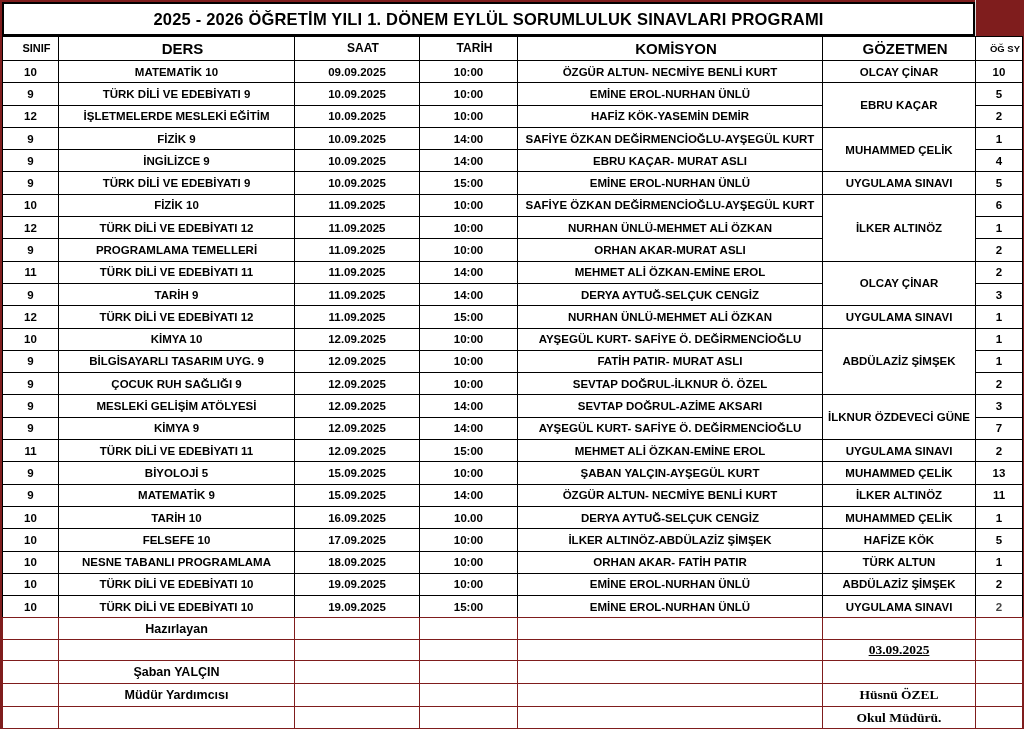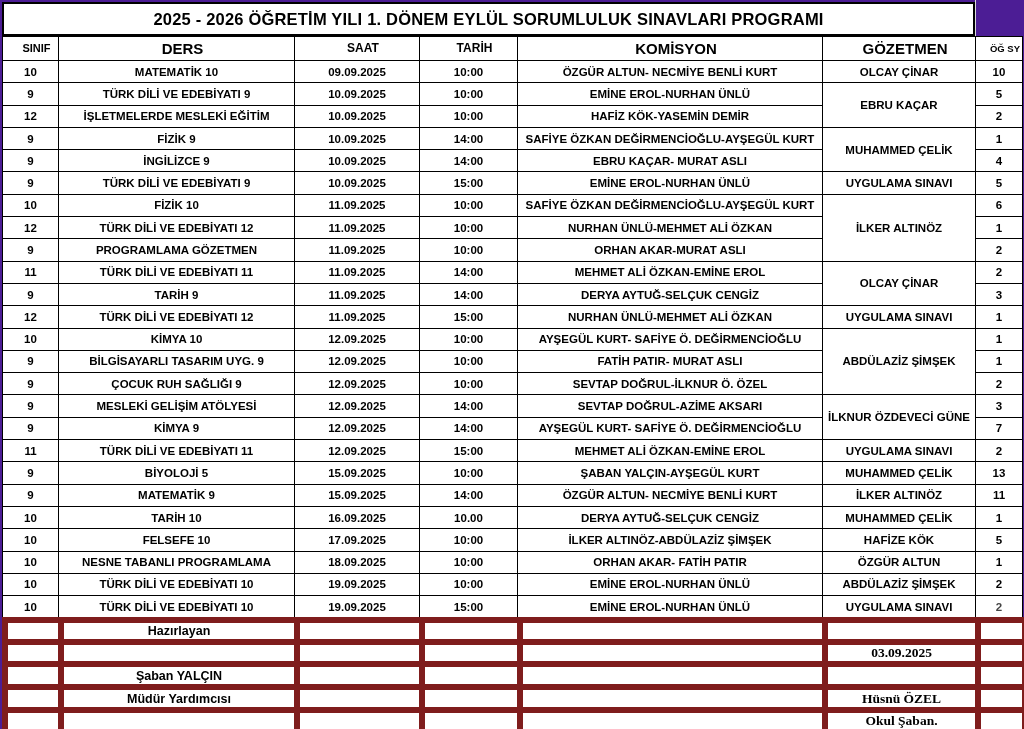--- a/index.html
+++ b/index.html
@@ -1,18 +1,18 @@
 <!DOCTYPE html>
 <html><head>
 <meta charset="utf-8">
 <style>
   * { margin:0; padding:0; box-sizing:border-box; }
   html,body { background:#fff; }
   .sheet {
-    position:relative; width:1024px; height:729px; background:#4c1d95;
+    position:relative; width:1024px; height:729px; background:#7f1d1d;
     font-family:"Liberation Sans", sans-serif; color:#000; overflow:hidden;
   }
   .title-box {
     position:absolute; left:2px; top:2px; width:973px; height:34px;
     border:2px solid #000; display:flex; align-items:center; justify-content:center;
     font-weight:bold; font-size:16.5px; letter-spacing:0.2px; background:#fff;
   }
   .vline-top {
     position:absolute; left:975px; top:0; width:1px; height:36px; background:#d9d9d9;
   }
@@ -33,21 +33,21 @@
   table.main tbody td {
     height:22.3px; font-size:11.5px; font-weight:bold; text-align:center; padding:0;
   }
   td.col-komisyon, td.col-gozetmen { text-align:left; padding-left:5px; }
   td.light { font-weight:normal; color:#444; }
   table.footer {
     position:absolute; left:2px; top:617px; width:1020px;
     border-collapse:collapse; table-layout:fixed; background:#fff;
   }
   table.footer td {
-    border:6px solid #7f1d1d; overflow:hidden; white-space:nowrap;
+    border:1px solid #7f1d1d; overflow:hidden; white-space:nowrap;
     vertical-align:middle; text-align:center;
   }
   .f-sans  { font-family:"Liberation Sans", sans-serif; font-weight:bold; font-size:12.5px; }
   .f-serif { font-family:"Liberation Serif", serif;     font-weight:bold; font-size:13.5px; }
 </style>
 </head>
 <body>
 
 <div class="sheet">
   <div class="title-box">2025 - 2026 ÖĞRETİM YILI 1. DÖNEM EYLÜL SORUMLULUK SINAVLARI PROGRAMI</div>
@@ -139,21 +139,21 @@
         <tr>
           <td class="col-sinif">12</td>
           <td class="col-ders">TÜRK DİLİ VE EDEBİYATI 12</td>
           <td class="col-saat">11.09.2025</td>
           <td class="col-tarih">10:00</td>
           <td class="col-komisyon">NURHAN ÜNLÜ-MEHMET ALİ ÖZKAN</td>
           <td class="col-ogsy">1</td>
         </tr>
         <tr>
           <td class="col-sinif">9</td>
-          <td class="col-ders">PROGRAMLAMA GÖZETMEN</td>
+          <td class="col-ders">PROGRAMLAMA TEMELLERİ</td>
           <td class="col-saat">11.09.2025</td>
           <td class="col-tarih">10:00</td>
           <td class="col-komisyon">ORHAN AKAR-MURAT ASLI</td>
           <td class="col-ogsy">2</td>
         </tr>
         <tr>
           <td class="col-sinif">11</td>
           <td class="col-ders">TÜRK DİLİ VE EDEBİYATI 11</td>
           <td class="col-saat">11.09.2025</td>
           <td class="col-tarih">14:00</td>
@@ -264,21 +264,21 @@
           <td class="col-komisyon">İLKER ALTINÖZ-ABDÜLAZİZ ŞİMŞEK</td>
           <td class="col-gozetmen" rowspan="1">HAFİZE KÖK</td>
           <td class="col-ogsy">5</td>
         </tr>
         <tr>
           <td class="col-sinif">10</td>
           <td class="col-ders">NESNE TABANLI PROGRAMLAMA</td>
           <td class="col-saat">18.09.2025</td>
           <td class="col-tarih">10:00</td>
           <td class="col-komisyon">ORHAN AKAR- FATİH PATIR</td>
-          <td class="col-gozetmen" rowspan="1">ÖZGÜR ALTUN</td>
+          <td class="col-gozetmen" rowspan="1">TÜRK ALTUN</td>
           <td class="col-ogsy">1</td>
         </tr>
         <tr>
           <td class="col-sinif">10</td>
           <td class="col-ders">TÜRK DİLİ VE EDEBİYATI 10</td>
           <td class="col-saat">19.09.2025</td>
           <td class="col-tarih">10:00</td>
           <td class="col-komisyon">EMİNE EROL-NURHAN ÜNLÜ</td>
           <td class="col-gozetmen" rowspan="1">ABDÜLAZİZ ŞİMŞEK</td>
           <td class="col-ogsy">2</td>
@@ -308,21 +308,21 @@
     <tbody id="footer-body">
         <tr style="height: 22px;">
           <td></td>
           <td class="f-sans">Hazırlayan</td>
           <td></td>
           <td></td>
           <td></td>
           <td></td>
           <td></td>
         </tr>
-        <tr style="height: 21px;">
+        <tr style="height: 21px; text-decoration: underline;">
           <td></td>
           <td></td>
           <td></td>
           <td></td>
           <td></td>
           <td class="f-serif">03.09.2025</td>
           <td></td>
         </tr>
         <tr style="height: 23px;">
           <td></td>
@@ -341,18 +341,18 @@
           <td></td>
           <td class="f-serif">Hüsnü ÖZEL</td>
           <td></td>
         </tr>
         <tr style="height: 22px;">
           <td></td>
           <td></td>
           <td></td>
           <td></td>
           <td></td>
-          <td class="f-serif">Okul Şaban.</td>
+          <td class="f-serif">Okul Müdürü.</td>
           <td></td>
         </tr>
       </tbody>
   </table>
 </div>
 
 </body></html>

